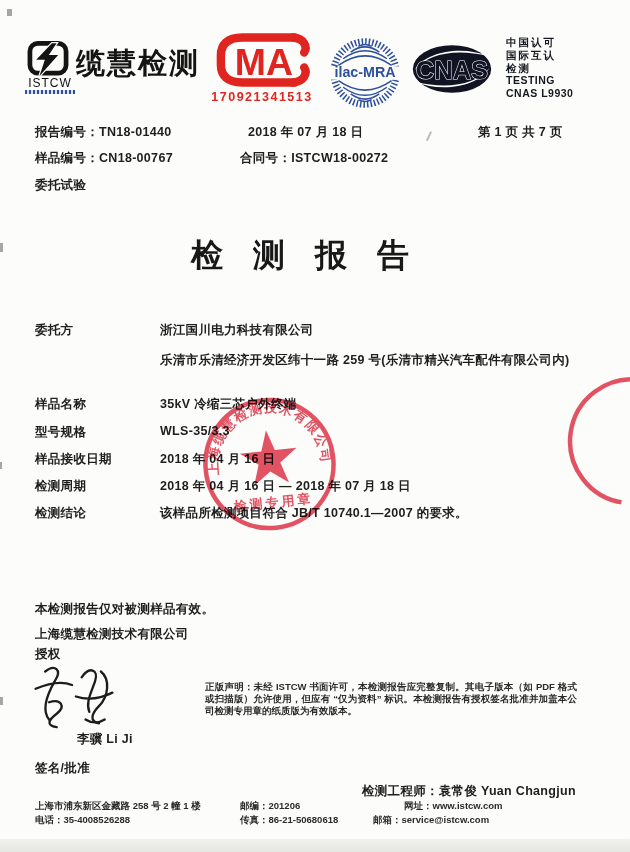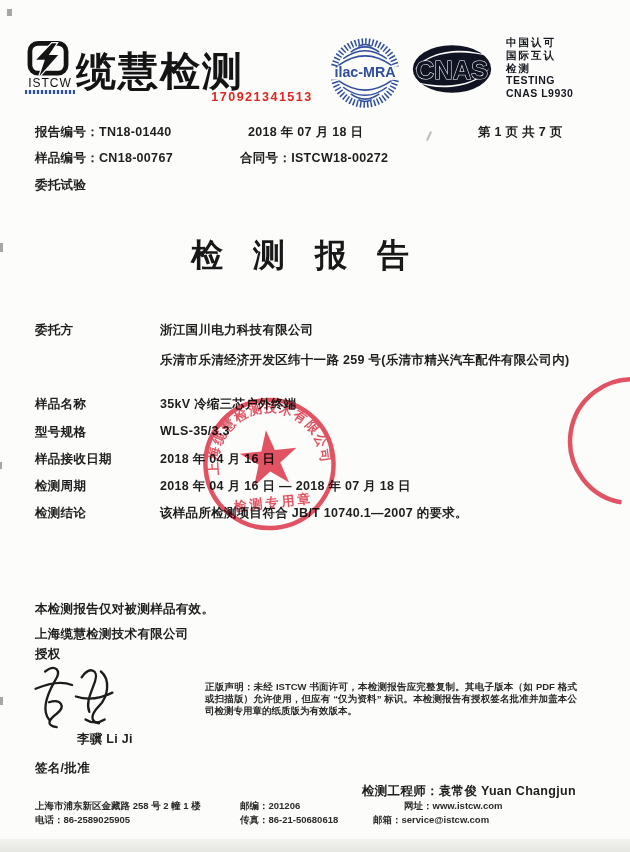--- a/index.html
+++ b/index.html
@@ -7,21 +7,21 @@
     position:relative;width:630px;height:852px;margin:0 auto;
     background:#fcfcfa;overflow:hidden;
     font-family:"Liberation Sans","DejaVu Sans",sans-serif;
     color:#1e1e1e;font-weight:700;
   }
   .abs{position:absolute;}
   .txt12{font-size:12.5px;letter-spacing:.3px;}
   .label-col{left:35px;}
   .value-col{left:160px;}
   
-  .brand-cn{left:76px;top:44px;font-size:40px;font-weight:900;letter-spacing:2px;color:#141414;text-align:right;}
+  .brand-cn{left:76px;top:44px;font-size:29px;font-weight:900;letter-spacing:2px;color:#141414;text-align:right;}
   .istcw-text{left:24px;top:76px;width:52px;text-align:center;font-size:12px;font-weight:400;letter-spacing:1px;color:#101010;}
   .istcw-tagline{left:25px;top:90px;width:50px;height:4px;
     background:repeating-linear-gradient(90deg,#2d4f9e 0 2px,rgba(45,79,158,.15) 2px 4px);}
   .cma-number{left:211px;top:90px;width:102px;text-align:center;font-size:12.5px;font-weight:900;
     letter-spacing:1.5px;color:#e0241f;}
   .accred{left:506px;top:36px;font-size:10.5px;line-height:12.8px;font-weight:900;color:#15181f;}
   .accred div{letter-spacing:2px;}
   .accred .lat{letter-spacing:.5px;}
   
   .title{left:0;top:234px;width:100%;text-align:center;font-size:32px;font-weight:900;
@@ -49,20 +49,28 @@
     <svg width="44" height="38" viewBox="0 0 56 48">
       <rect x="5" y="4" width="46" height="38" rx="10" fill="none" stroke="#141414" stroke-width="6"></rect>
       <polygon points="33,4 13,25 24,25 17,46 41,19 29,19 39,4" fill="#141414" stroke="#ffffff" stroke-width="3" paint-order="stroke"></polygon>
     </svg>
   </div>
   <div class="abs istcw-text">ISTCW</div>
   <div class="abs istcw-tagline"></div>
 
   <div class="abs brand-cn">缆慧检测</div>
 
+  <div class="abs" style="left:214px;top:31px;">
+    <svg width="98" height="58" viewBox="0 0 104 62">
+      <path d="M86,7 L30,7 C13,7 7,15 7,26 L7,36 C7,47 13,55 30,55 L86,55" fill="none" stroke="#e0241f" stroke-width="9" stroke-linecap="round"></path>
+      <path d="M84,7 C96,8 100,17 96,23" fill="none" stroke="#e0241f" stroke-width="9" stroke-linecap="round"></path>
+      <path d="M84,55 C96,54 100,45 96,39" fill="none" stroke="#e0241f" stroke-width="9" stroke-linecap="round"></path>
+      <text x="53" y="47" text-anchor="middle" font-size="40" font-weight="bold" font-family="Liberation Sans, sans-serif" fill="#e0241f">MA</text>
+    </svg>
+  </div>
   <div class="abs cma-number">170921341513</div>
 
   <div class="abs" style="left:327px;top:34px;">
     <svg width="76" height="78" viewBox="0 0 80 82">
       <circle cx="40" cy="41" r="33" fill="none" stroke="#2d4f9e" stroke-width="7" stroke-dasharray="1.6 2.1"></circle>
       <path d="M12,33 Q40,13 68,33" fill="none" stroke="#2d4f9e" stroke-width="1.6"></path>
       <path d="M17,26 Q40,9 63,26" fill="none" stroke="#2d4f9e" stroke-width="1.6"></path>
       <path d="M25,19 Q40,8 55,19" fill="none" stroke="#2d4f9e" stroke-width="1.6"></path>
       <path d="M33,13 Q40,9 47,13" fill="none" stroke="#2d4f9e" stroke-width="1.6"></path>
       <path d="M12,49 Q40,69 68,49" fill="none" stroke="#2d4f9e" stroke-width="1.6"></path>
@@ -147,21 +155,21 @@
   <div class="abs txt12" style="left:32px;top:731px;margin-left:45px;">李骥 Li Ji</div>
   <div class="abs txt12" style="left:35px;top:760px;">签名/批准</div>
 
   <div class="abs disclaimer">正版声明：未经 ISTCW 书面许可，本检测报告应完整复制。其电子版本（如 PDF 格式或扫描版）允许使用，但应有 “仅为资料” 标识。本检测报告有授权签名批准并加盖本公司检测专用章的纸质版为有效版本。</div>
 
   <div class="abs txt12" style="left:362px;top:783px;">
     <span>检测工程师：</span><span>袁常俊 Yuan Changjun</span>
   </div>
 
   <div class="abs footer-line" style="left:35px;top:800px;">上海市浦东新区金藏路 258 号 2 幢 1 楼</div>
-  <div class="abs footer-line" style="left:35px;top:814px;">电话：86-2589025905</div>
+  <div class="abs footer-line" style="left:35px;top:814px;">电话：35-4008526288</div>
   <div class="abs footer-line" style="left:240px;top:800px;">邮编：201206</div>
   <div class="abs footer-line" style="left:240px;top:814px;">传真：86-21-50680618</div>
   <div class="abs footer-line" style="left:373px;top:800px;padding-left:31px;">网址：www.istcw.com</div>
   <div class="abs footer-line" style="left:373px;top:814px;">邮箱：service@istcw.com</div>
 
   <div class="abs bottom-shade"></div>
 
   <div class="abs stamp stamp-main">
     <svg width="150" height="150" viewBox="0 0 150 150">
       <g fill="#df3347" stroke="#df3347">

